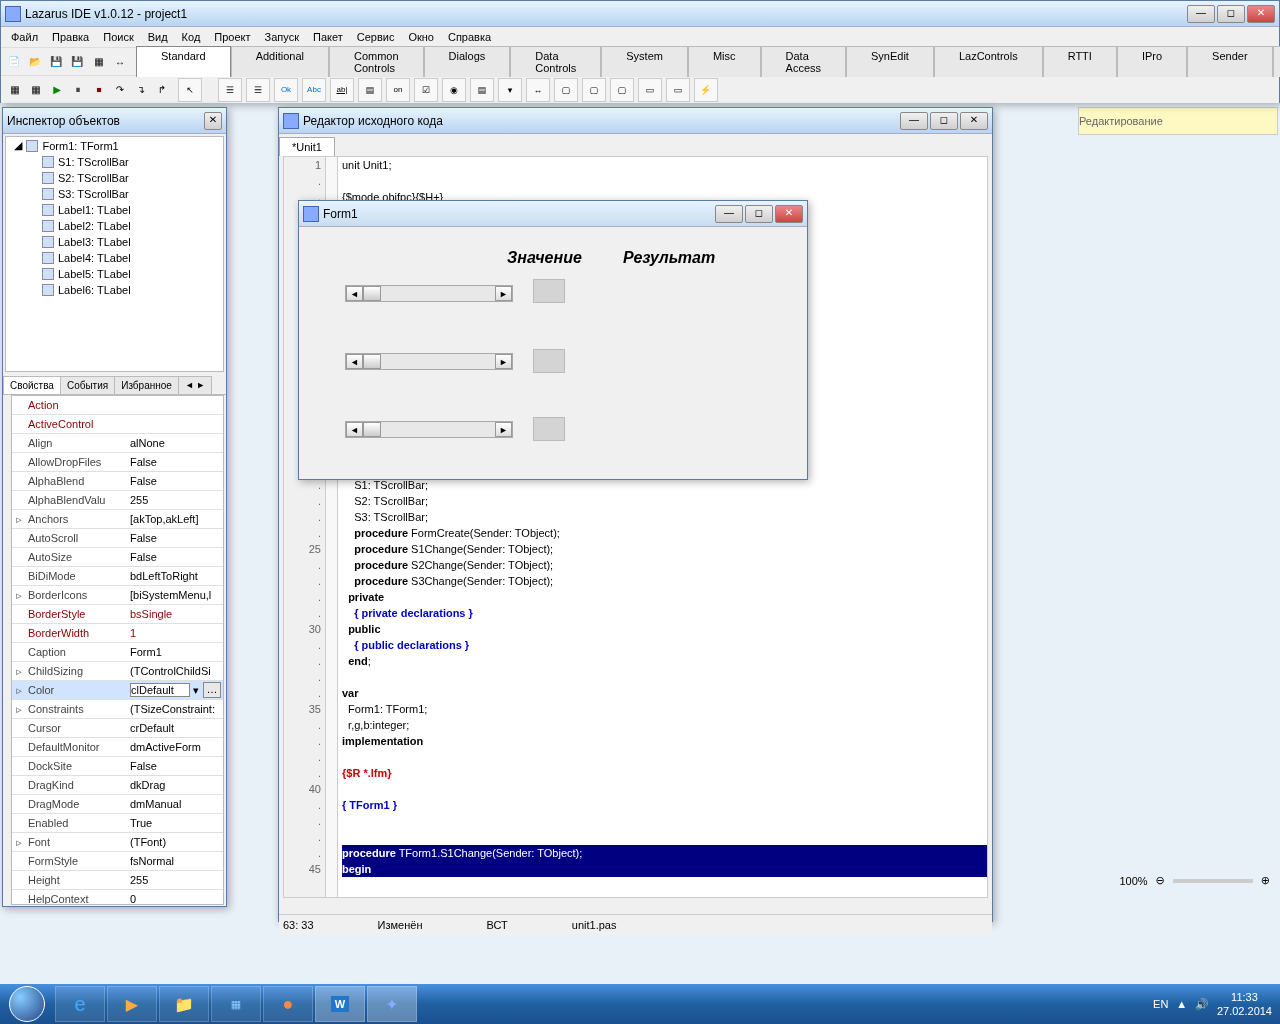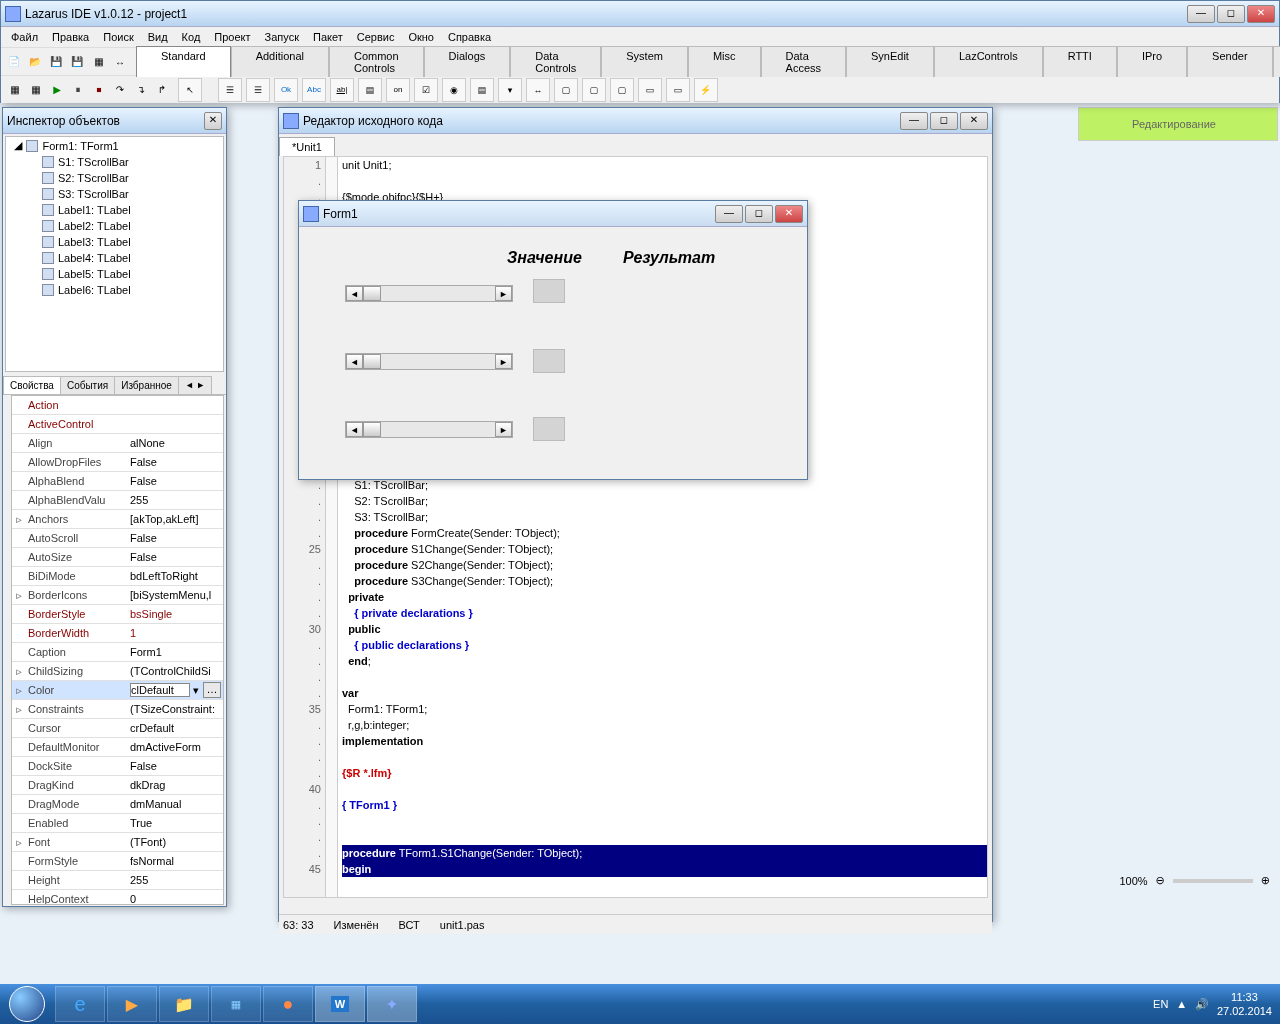--- a/index.html
+++ b/index.html
@@ -54,21 +54,21 @@
 .gutter { width: 42px; background: #f0f0f0; border-right: 1px solid #ccc; text-align: right; padding-right: 4px; color: #666; line-height: 16px; }
 .gutter div { height: 16px; }
 .foldcol { width: 12px; background: #f8f8f8; border-right: 1px solid #ccc; position: relative; }
 .code-text { flex: 1; line-height: 16px; white-space: pre; padding-left: 4px; overflow: hidden; }
 .code-text div { height: 16px; }
 .kw { color: #000; font-weight: bold; }
 .cm { color: #00c; font-weight: bold; }
 .dr { color: #c00; font-weight: bold; }
 .hl { background: #000080; color: #fff; }
 .hl .kw { color: #fff; }
-.statusbar { height: 20px; background: #f0f0f0; border-top: 1px solid #ccc; display: flex; align-items: center; padding: 0 4px; gap: 20px; font-size: 11px; }
+.statusbar { height: 20px; background: #f0f0f0; border-top: 1px solid #ccc; display: flex; align-items: center; padding: 0 4px; gap: 64px; font-size: 11px; }
 
 
 .form-designer { left: 298px; top: 200px; width: 510px; height: 280px; z-index: 10; }
 .form-designer .titlebar { background: linear-gradient(to bottom, #e8f4ff, #c8dcf0); }
 .design-surface { flex: 1; background: #f0f0f0; background-image: radial-gradient(circle, #888 0.5px, transparent 0.5px); background-size: 8px 8px; position: relative; height: 252px; }
 .dlabel { position: absolute; font-size: 16px; font-style: italic; font-weight: bold; color: #000; }
 .scrollbar-ctrl { position: absolute; width: 168px; height: 17px; background: #f0f0f0; border: 1px solid #aaa; display: flex; }
 .scrollbar-ctrl .arr { width: 17px; background: linear-gradient(to bottom,#fff,#ddd); border: 1px solid #999; text-align: center; line-height: 14px; font-size: 9px; }
 .scrollbar-ctrl .track { flex: 1; background: #e8e8e8; position: relative; }
 .scrollbar-ctrl .thumb { position: absolute; left: 0; width: 18px; height: 100%; background: linear-gradient(to bottom,#fff,#ccc); border: 1px solid #999; }
@@ -77,21 +77,21 @@
 
 .taskbar { position: absolute; bottom: 0; left: 0; right: 0; height: 40px; background: linear-gradient(to bottom, #4890e0, #2060a0, #1a5090); display: flex; align-items: center; z-index: 100; }
 .start-orb { width: 54px; height: 40px; display: flex; align-items: center; justify-content: center; }
 .start-orb .orb { width: 36px; height: 36px; border-radius: 50%; background: radial-gradient(circle at 30% 30%, #8cf, #248); border: 1px solid #fff; }
 .task-item { width: 50px; height: 36px; margin: 0 1px; background: rgba(255,255,255,0.1); border: 1px solid rgba(255,255,255,0.2); display: flex; align-items: center; justify-content: center; cursor: pointer; }
 .task-item.active { background: rgba(255,255,255,0.3); }
 .tray { margin-left: auto; display: flex; align-items: center; gap: 8px; padding: 0 8px; color: #fff; font-size: 11px; }
 .tray .clock { text-align: center; line-height: 14px; }
 
 
-.bg-right { position: absolute; right: 2px; top: 107px; width: 200px; height: 34px; background: #bef264; border: 1px solid #ccc; display: flex; align-items: center; justify-content: center; padding-right: 8px; color: #666; z-index: 0; }
+.bg-right { position: absolute; right: 2px; top: 107px; width: 200px; height: 28px; background: #fef9c3; border: 1px solid #ccc; display: flex; align-items: center; justify-content: flex-start; padding-right: 8px; color: #666; z-index: 0; }
 </style>
 </head>
 <body>
 
 <div class="bg-right">
   <span>Редактирование</span>
 </div>
 
 <div class="window ide-main">
   <div class="titlebar">

